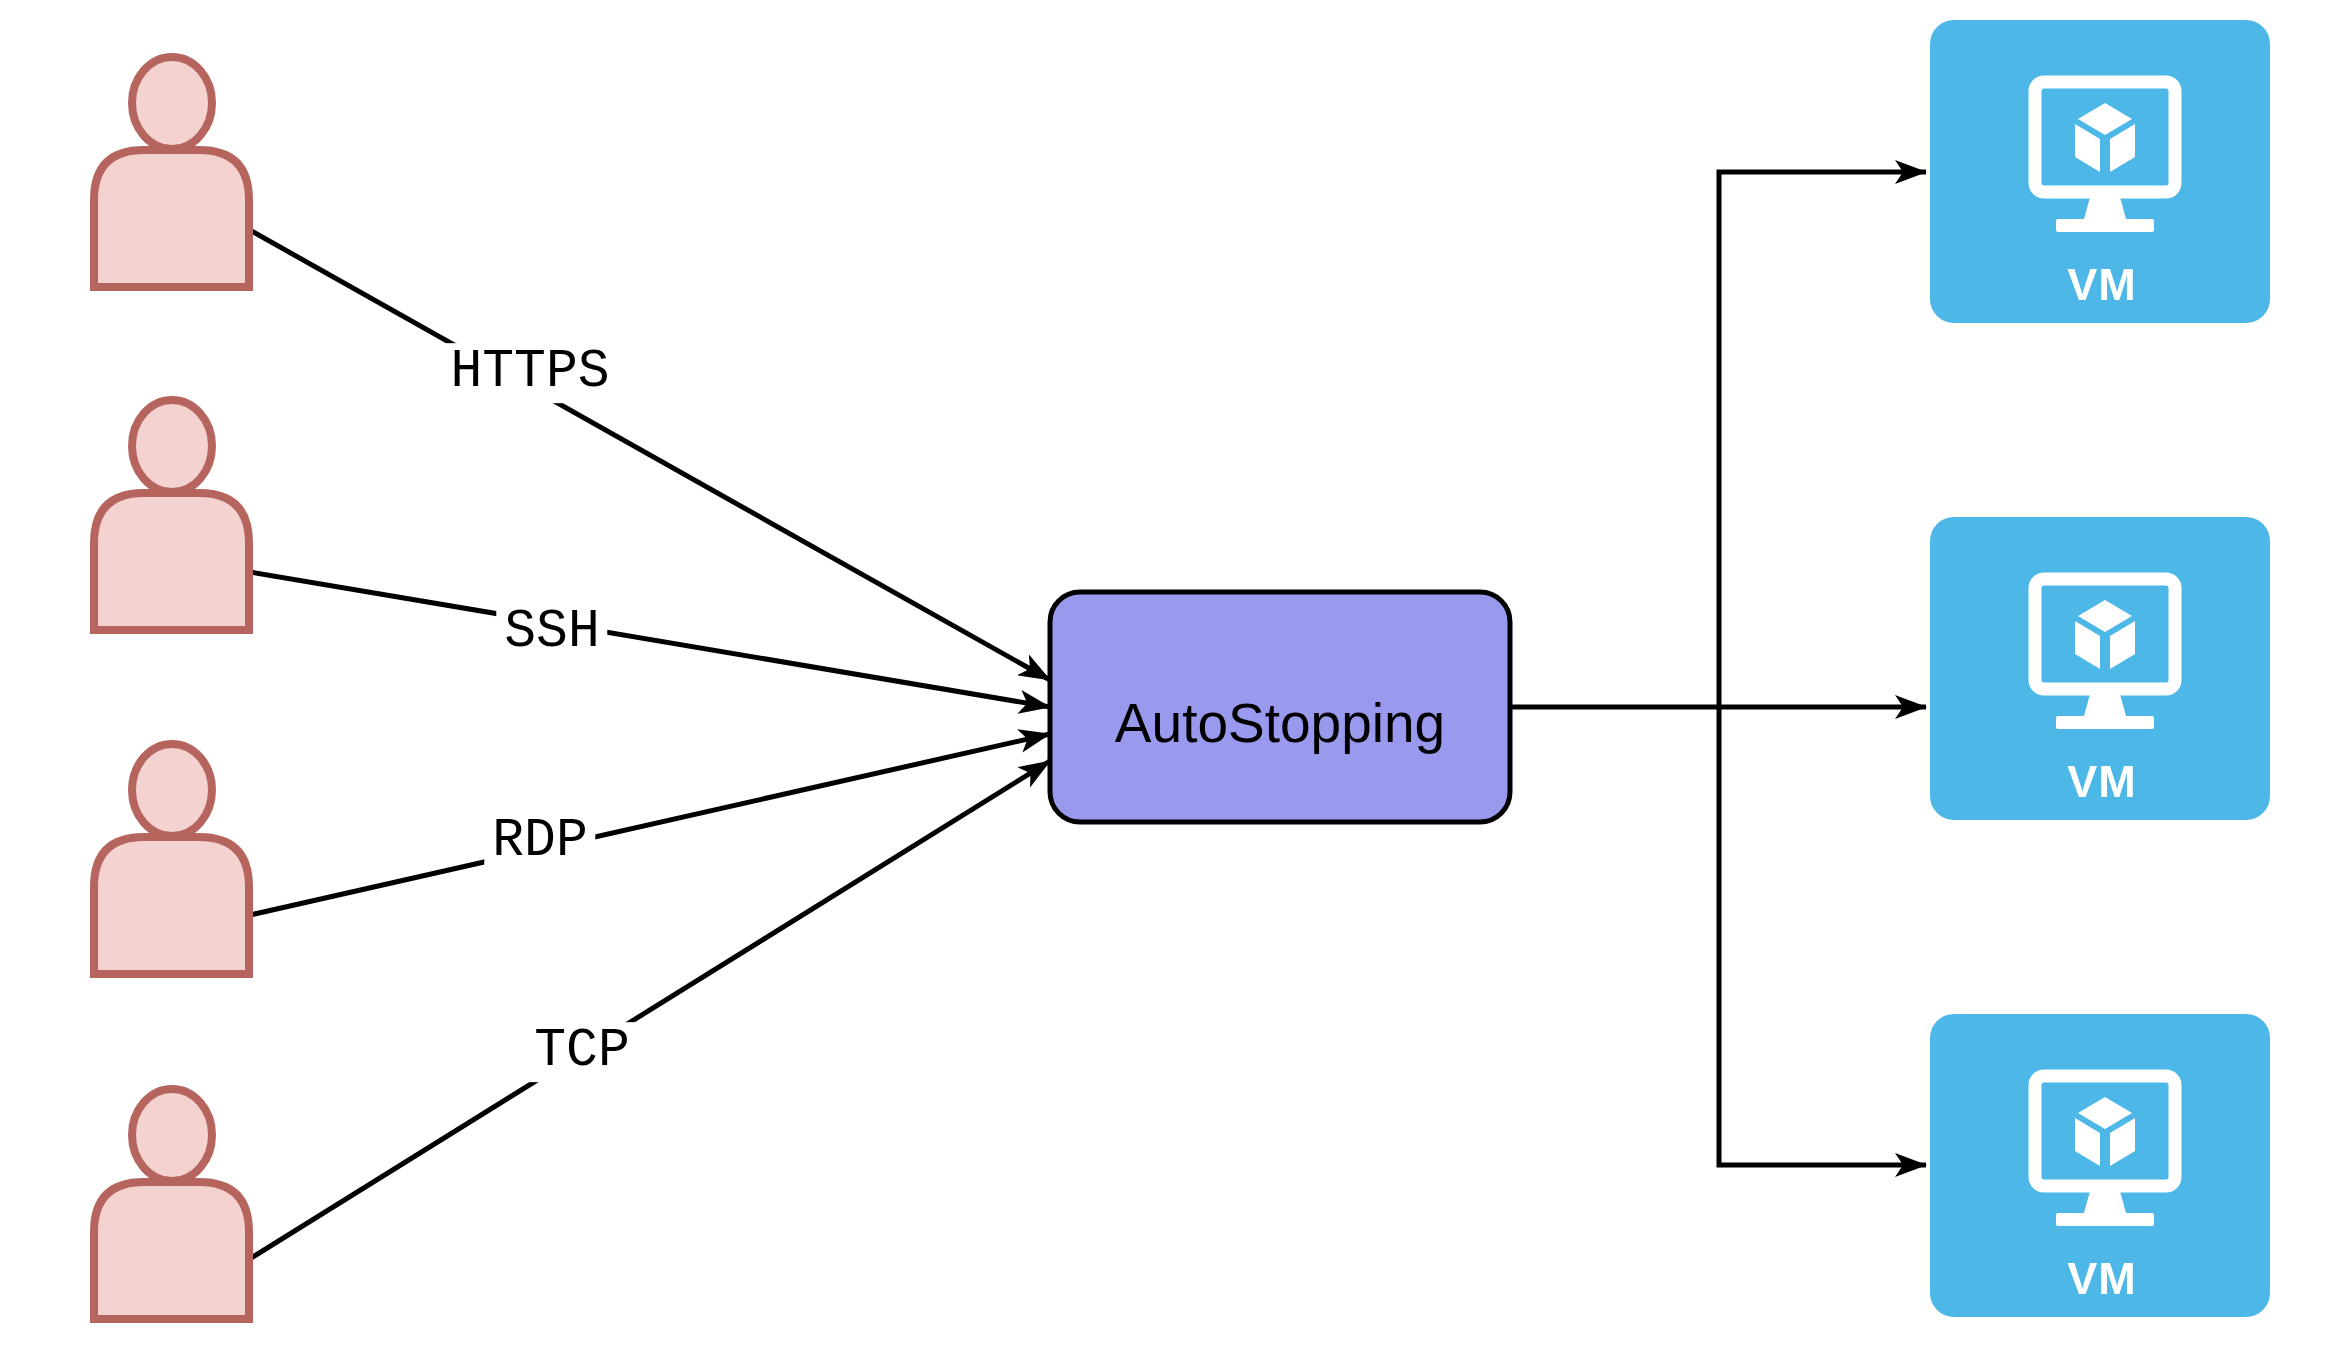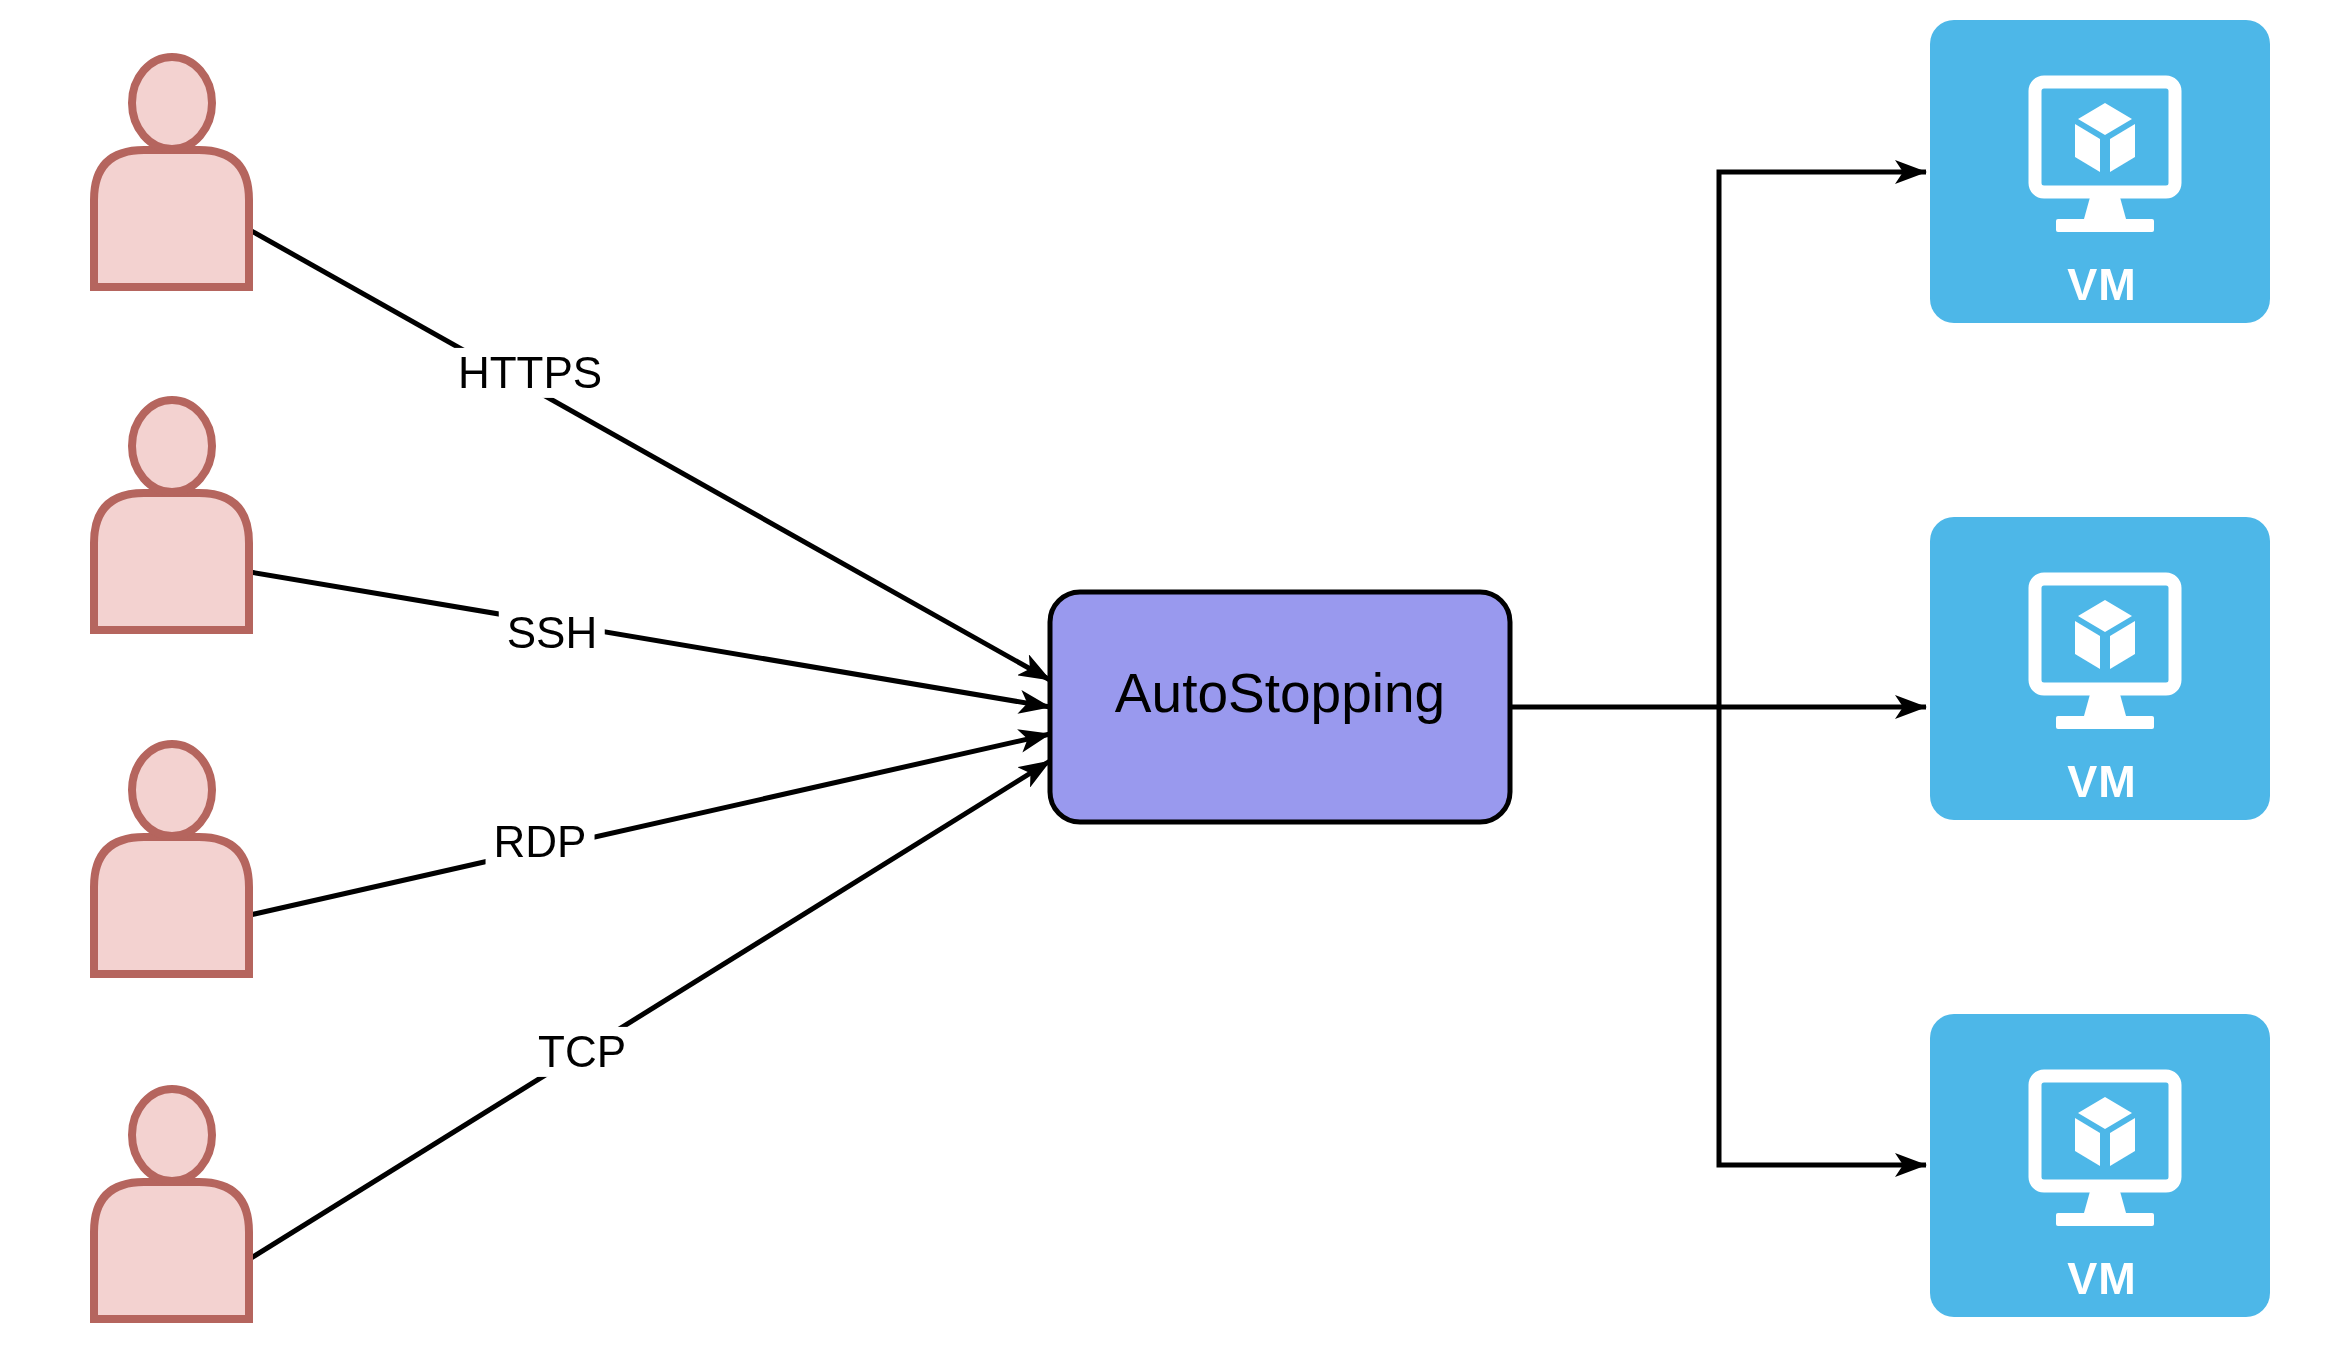--- a/index.html
+++ b/index.html
@@ -47,27 +47,28 @@
     fill: var(--vm-icon, #ffffff);
   }
   .vm-monitor-frame {
     fill: none;
     stroke: var(--vm-icon, #ffffff);
     stroke-width: 13;
   }
   .edge-label {
     position: absolute;
     transform: translate(-50%, -50%);
-    font-size: 44px;
+    font-size: 53px;
     line-height: 1.05;
     color: var(--edge-label-text, #000000);
     background: var(--background, #ffffff);
     padding: 2px 8px;
     white-space: nowrap;
     z-index: 3;
+    font-family: Liberation Mono, monospace;
   }
   .proxy-label {
     position: absolute;
     transform: translate(-50%, -50%);
     font-size: 55px;
     line-height: 1.08;
     color: var(--proxy-text, #000000);
     text-align: center;
     white-space: nowrap;
     z-index: 3;
@@ -131,21 +132,21 @@
     <use href="#vm-def" transform="translate(1928,18)"></use>
     <use href="#vm-def" transform="translate(1928,515)"></use>
     <use href="#vm-def" transform="translate(1928,1012)"></use>
   </svg>
 
   <div class="edge-label" style="left:530px; top:373px;">HTTPS</div>
   <div class="edge-label" style="left:538px; top:633px;margin-left:14px;">SSH</div>
   <div class="edge-label" style="left:540px; top:842px;">RDP</div>
   <div class="edge-label" style="left:582px; top:1052px;">TCP</div>
 
-  <div class="proxy-label" style="left:1280px; top:694px;">
+  <div class="proxy-label" style="left:1280px; top:724px;">
     <span>AutoStopping</span>
   </div>
 
   <div class="vm-label" style="left:2102px; top:285px;">VM</div>
   <div class="vm-label" style="left:2102px; top:782px;">VM</div>
   <div class="vm-label" style="left:2102px; top:1279px;">VM</div>
 
 </div>
 
 </body></html>

